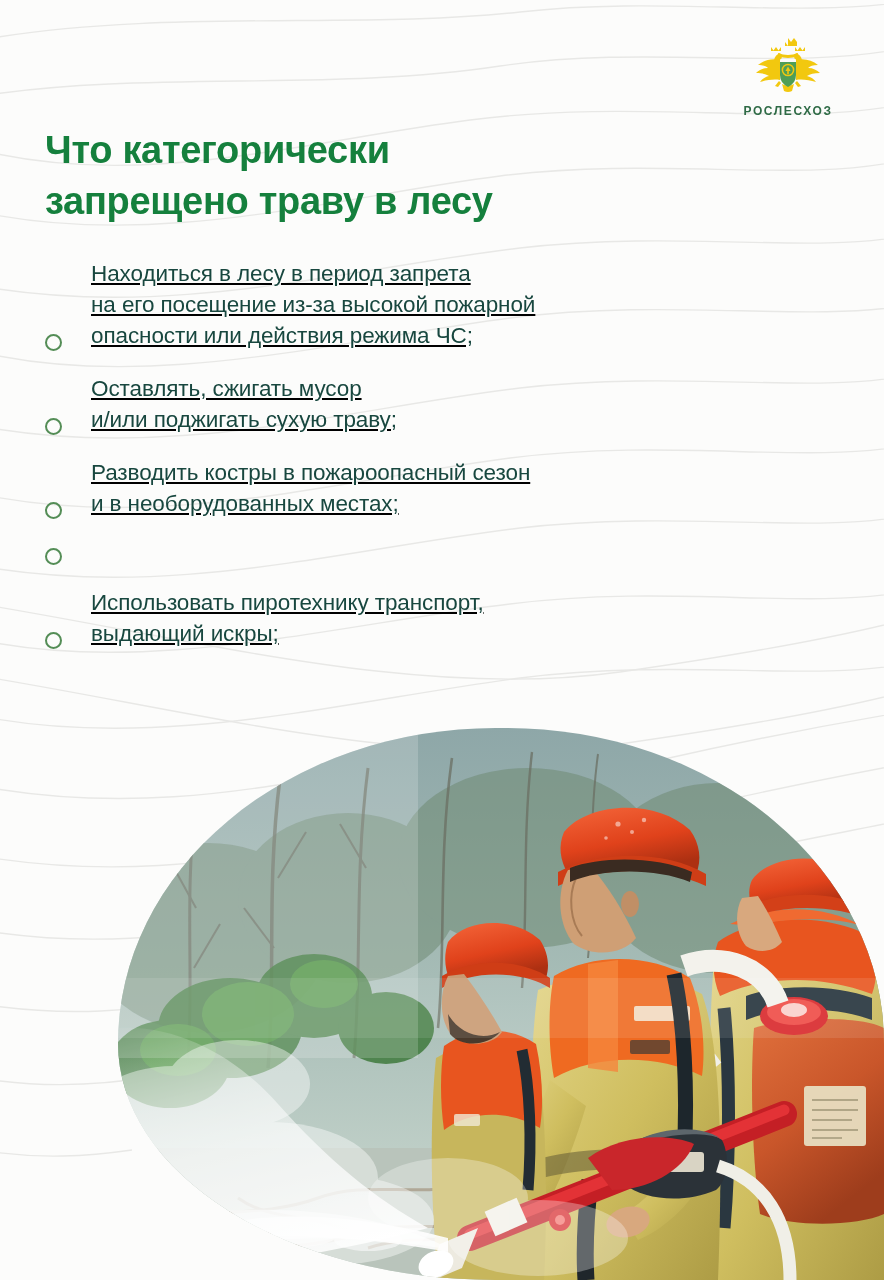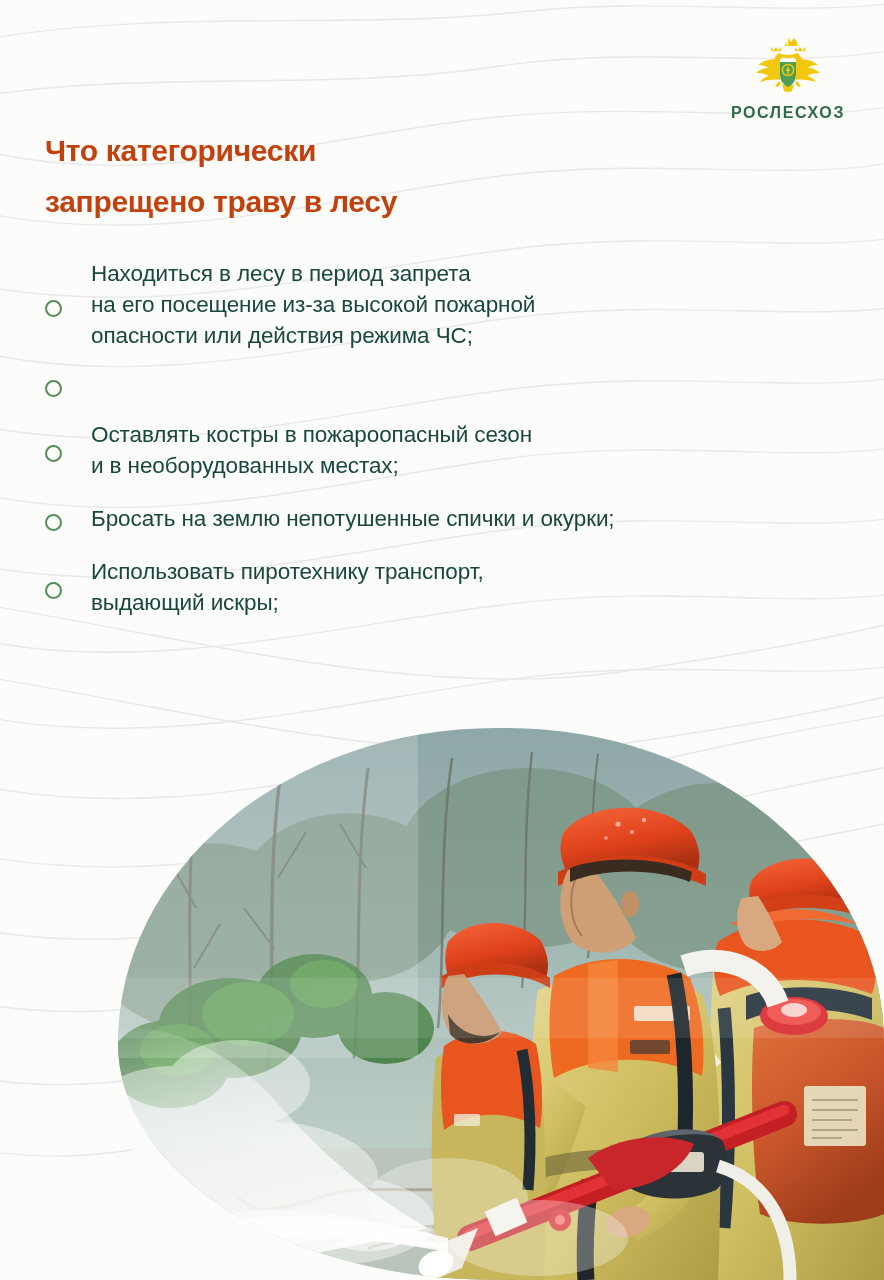--- a/index.html
+++ b/index.html
@@ -44,54 +44,55 @@
     position: absolute;
     top: 34px;
     right: 36px;
     width: 120px;
     text-align: center;
   }
   #logo .emblem { display:block; margin:0 auto; }
   #logo .logo-word {
     display: block;
     margin-top: 4px;
-    font-size: 16px;
+    font-size: 12px;
     font-weight: bold;
     letter-spacing: 1.6px;
     color: #2f6b46;
     white-space: nowrap;
   }
 
   
   #title {
     position: absolute;
     left: 45px;
     top: 125px;
     width: 700px;
-    font-size: 30px;
+    font-size: 38px;
     line-height: 51px;
     font-weight: bold;
-    color: #c2410c;
+    color: #15803d;
     letter-spacing: -0.3px;
   }
   #title .tline { display: block; }
 
   
   #rules {
     position: absolute;
     left: 45px;
     top: 258px;
     width: 790px;
     list-style: none;
   }
   #rules .rule {
     position: relative;
     display: flex;
-    align-items: center;
+    align-items: flex-end;
     margin-bottom: 22px;
+    text-decoration: underline;
   }
   #rules .bullet {
     flex: 0 0 auto;
     width: 17px;
     height: 17px;
     margin-top: 7px;
     margin-right: 29px;
     border: 2px solid #548d56;
     border-radius: 50%;
   }
@@ -192,29 +193,30 @@
 
   <ul id="rules">
     <li class="rule">
       <span class="bullet"></span>
       <span class="rule-text">Находиться в лесу в период запрета
 на его посещение из-за высокой пожарной
 опасности или действия режима ЧС;</span>
     </li>
     <li class="rule">
       <span class="bullet"></span>
+      <span class="rule-text">Оставлять, сжигать мусор
+и/или поджигать сухую траву;</span>
     </li>
     <li class="rule">
       <span class="bullet"></span>
-      <span class="rule-text">Оставлять костры в пожароопасный сезон
+      <span class="rule-text">Разводить костры в пожароопасный сезон
 и в необорудованных местах;</span>
     </li>
     <li class="rule">
       <span class="bullet"></span>
-      <span class="rule-text">Бросать на землю непотушенные спички и окурки;</span>
     </li>
     <li class="rule">
       <span class="bullet"></span>
       <span class="rule-text">Использовать пиротехнику транспорт,
 выдающий искры;</span>
     </li>
   </ul>
 
   <div id="photo-wrap">
     <svg id="photo" viewBox="0 0 766 552" preserveAspectRatio="xMidYMid slice">

